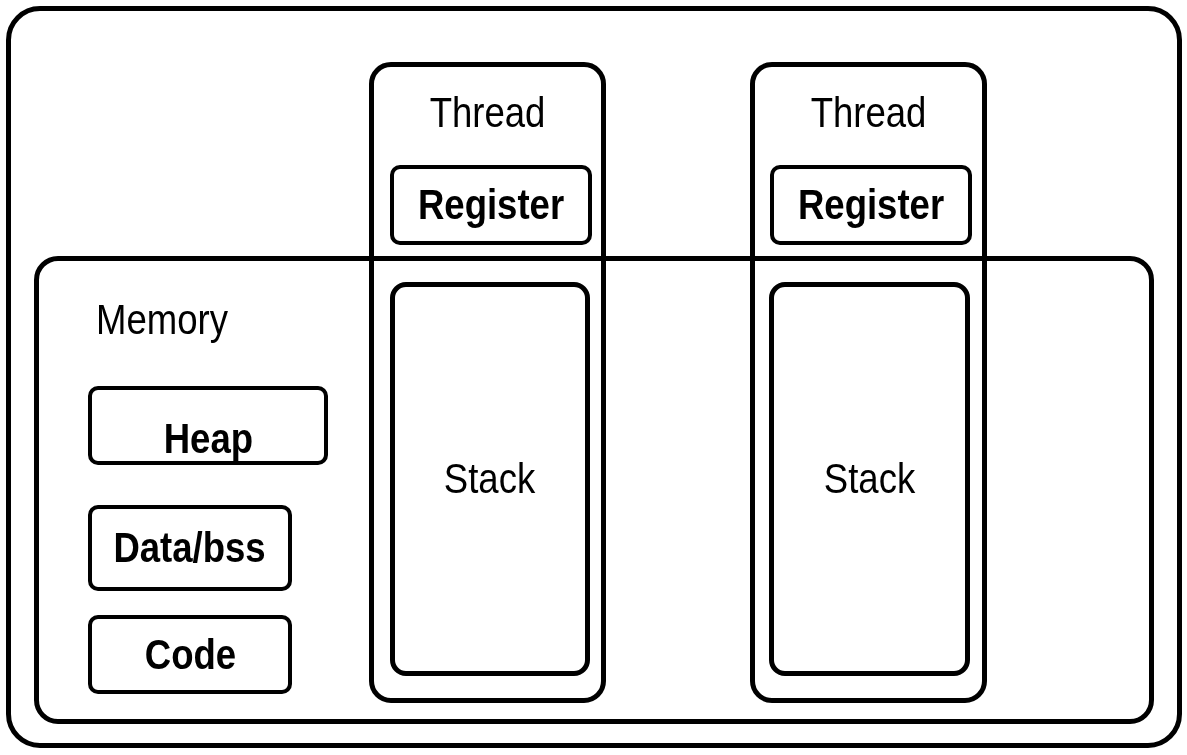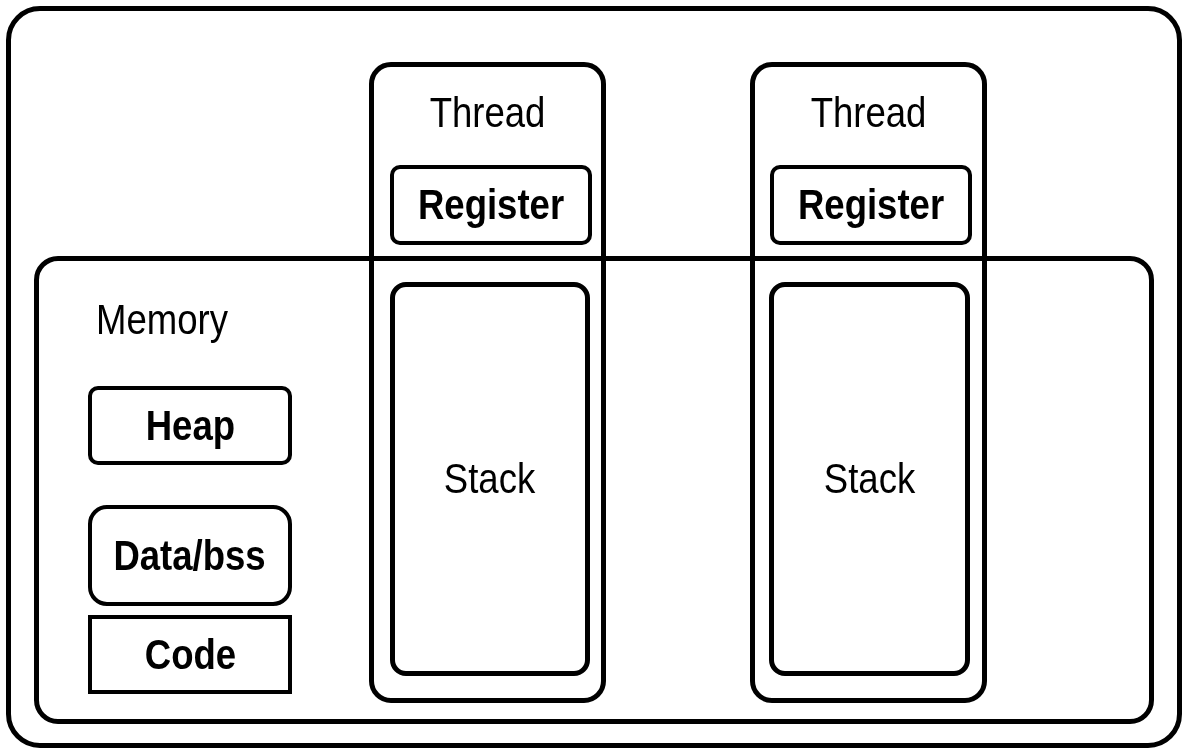--- a/index.html
+++ b/index.html
@@ -43,23 +43,23 @@
   }
   .origin-left { transform-origin: 0 50%; }
 
   
   .process-box { left: 6px; top: 6px; width: 1176px; height: 742px; border-radius: 34px; }
   .process-label { left: 54px; top: 45px; }
 
   
   .memory-box { left: 34px; top: 256px; width: 1120px; height: 468px; border-radius: 24px; }
   .memory-label { left: 96px; top: 298px; text-align: right; }
-  .heap-box    { left: 88px; top: 386px; width: 204px; height: 79px; border-radius: 10px; }
-  .databss-box { left: 88px; top: 505px; width: 204px; height: 101px; border-radius: 19px; }
-  .code-box    { left: 88px; top: 615px; width: 204px; height: 79px; border-radius: 0; }
+  .heap-box    { left: 88px; top: 386px; width: 240px; height: 79px; border-radius: 10px; align-items: flex-end; }
+  .databss-box { left: 88px; top: 505px; width: 204px; height: 86px; border-radius: 10px; }
+  .code-box    { left: 88px; top: 615px; width: 204px; height: 79px; border-radius: 10px; }
 
   
   .thread1-box { left: 369px; top: 62px; width: 237px; height: 641px; border-radius: 22px; }
   .thread2-box { left: 750px; top: 62px; width: 237px; height: 641px; border-radius: 22px; }
   .thread1-label { left: 369px; top: 91px; width: 237px; text-align: center; }
   .thread2-label { left: 750px; top: 91px; width: 237px; text-align: center; }
   .register1-box { left: 390px; top: 165px; width: 202px; height: 80px; border-radius: 10px; }
   .register2-box { left: 770px; top: 165px; width: 202px; height: 80px; border-radius: 10px; }
   .stack1-box { left: 390px; top: 282px; width: 200px; height: 394px; border-radius: 16px; }
   .stack2-box { left: 769px; top: 282px; width: 201px; height: 394px; border-radius: 16px; }

